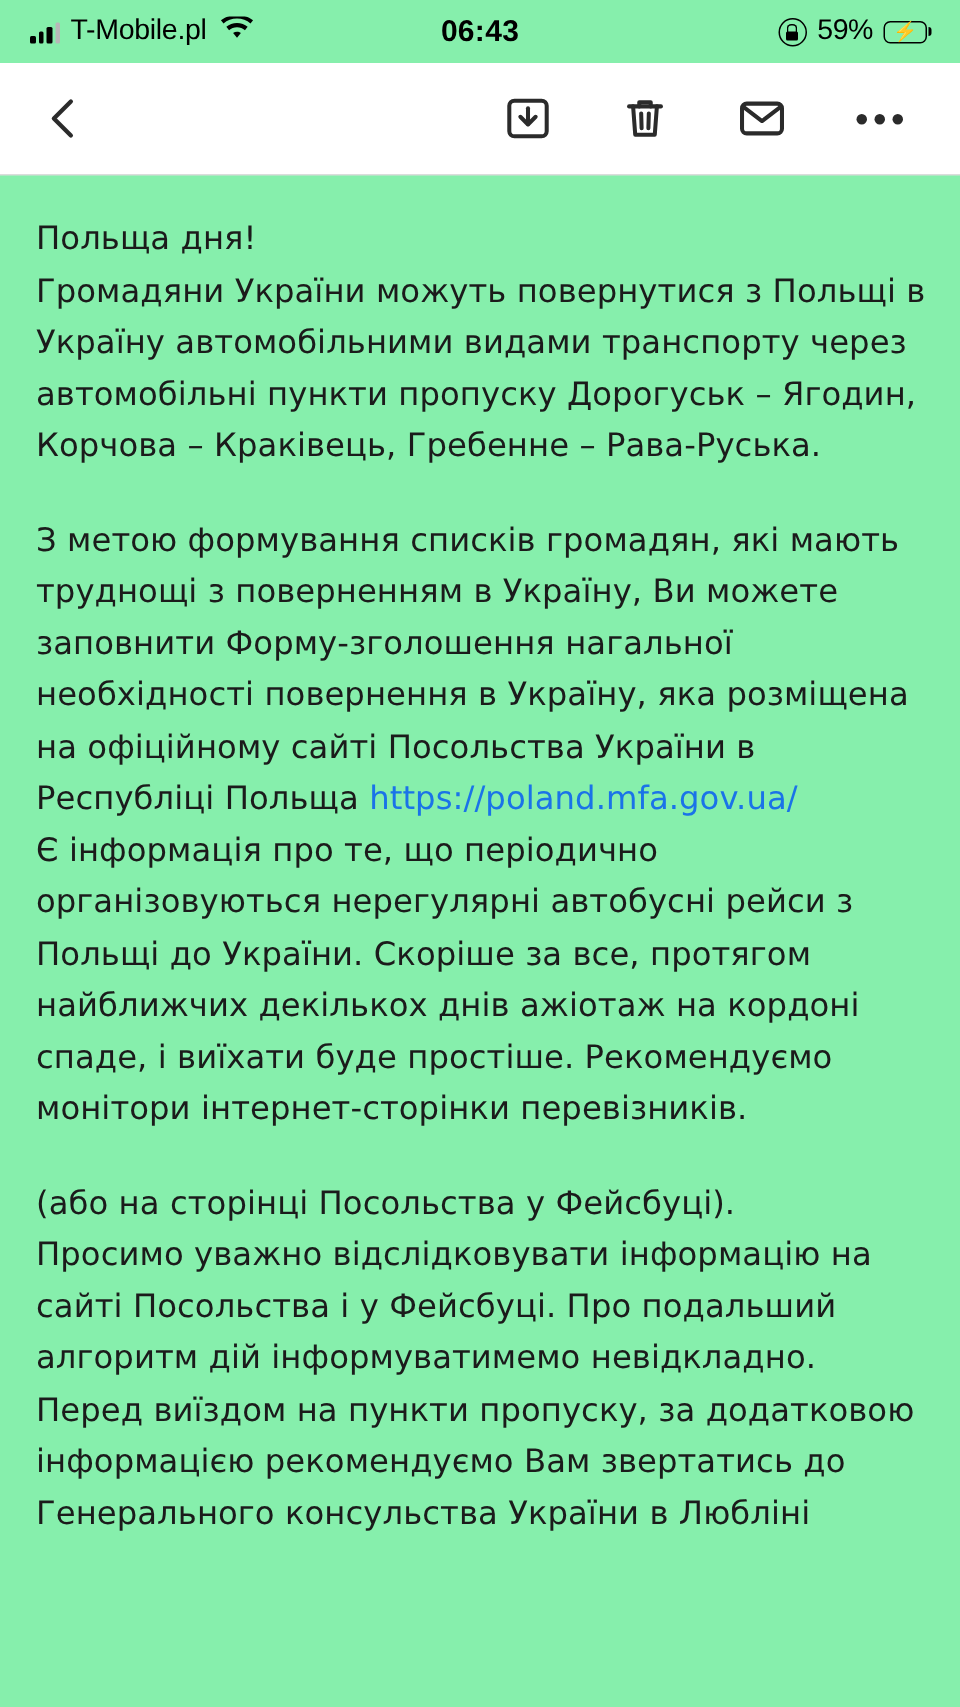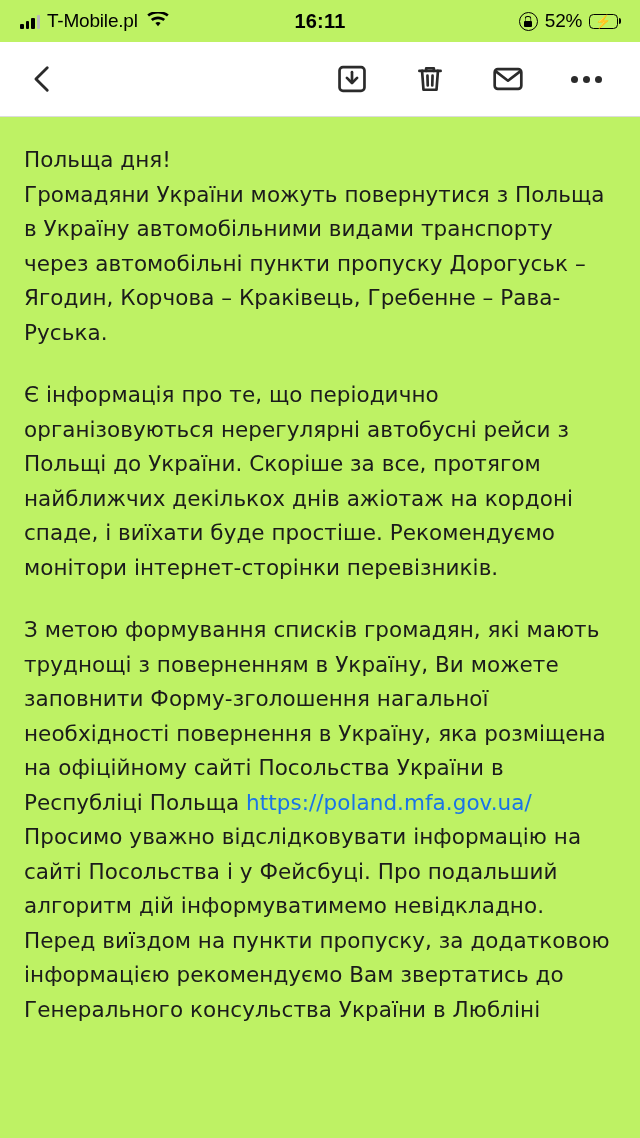--- a/index.html
+++ b/index.html
@@ -9,21 +9,21 @@
     width: 640px;
     height: 1138px;
     background: #ffffff;
     font-family: "Liberation Sans", sans-serif;
     -webkit-font-smoothing: antialiased;
   }
   .phone {
     position: relative;
     width: 640px;
     height: 1138px;
-    background: #bef264;
+    background: #86efac;
     overflow: hidden;
   }
 
   
   .status-bar {
     height: 42px;
     display: flex;
     align-items: center;
     padding: 0 22px 0 20px;
     font-size: 20px;
@@ -211,24 +211,24 @@
       </span>
       <span class="carrier">T-Mobile.pl</span>
       <span class="wifi">
         <svg width="22" height="16" viewBox="0 0 22 16">
           <path d="M11 14.2l2.6-3.2c-1.5-1.2-3.7-1.2-5.2 0L11 14.2z" fill="#000"></path>
           <path d="M11 7.2c2 0 3.9.7 5.3 1.9l1.8-2.2C16.2 5.3 13.7 4.4 11 4.4S5.8 5.3 3.9 6.9l1.8 2.2C7.1 7.9 9 7.2 11 7.2z" fill="#000"></path>
           <path d="M11 1.4c3.4 0 6.6 1.2 9 3.2l1.7-2.1C18.8 0.2 15 -1 11 -1S3.2 0.2 0.3 2.5L2 4.6C4.4 2.6 7.6 1.4 11 1.4z" fill="#000"></path>
         </svg>
       </span>
     </div>
-    <div class="status-center">16:11</div>
+    <div class="status-center">06:43</div>
     <div class="status-right">
       <span class="lock-icon"></span>
-      <span class="battery-pct">52%</span>
+      <span class="battery-pct">59%</span>
       <span class="battery">
         <span class="battery-fill"></span>
         <span class="bolt">⚡</span>
       </span>
     </div>
   </div>
 
   <div class="toolbar">
     <button class="tb-btn tb-back" aria-label="back">
       <svg class="tb-icon" viewBox="0 0 24 24" fill="none" stroke="#2b2b2b" stroke-width="2" stroke-linecap="round" stroke-linejoin="round">
@@ -268,26 +268,27 @@
       </button>
     </div>
   </div>
 
   <div class="divider"></div>
 
   <div class="body">
 
     <p class="para tight">Польща дня!</p>
 
-    <p class="para">Громадяни України можуть повернутися з Польща в Україну автомобільними видами транспорту через автомобільні пункти пропуску Дорогуськ – Ягодин, Корчова – Краківець, Гребенне – Рава-Руська.</p>
+    <p class="para">Громадяни України можуть повернутися з Польщі в Україну автомобільними видами транспорту через автомобільні пункти пропуску Дорогуськ – Ягодин, Корчова – Краківець, Гребенне – Рава-Руська.</p>
+
+    <p class="para tight"><span>З метою формування списків громадян, які мають труднощі з поверненням в Україну, Ви  можете заповнити Форму-зголошення нагальної необхідності повернення в Україну, яка розміщена на офіційному сайті Посольства України в Республіці Польща  </span><a class="link" href="#">https://poland.mfa.gov.ua/</a></p>
 
     <p class="para">Є інформація про те, що періодично організовуються нерегулярні автобусні рейси з Польщі до України. Скоріше за все, протягом  найближчих декількох днів ажіотаж на кордоні спаде, і виїхати буде простіше. Рекомендуємо монітори інтернет-сторінки перевізників.</p>
 
-    <p class="para tight"><span>З метою формування списків громадян, які мають труднощі з поверненням в Україну, Ви  можете заповнити Форму-зголошення нагальної необхідності повернення в Україну, яка розміщена на офіційному сайті Посольства України в Республіці Польща  </span><a class="link" href="#">https://poland.mfa.gov.ua/</a></p>
-
+    <p class="para tight">(або на сторінці Посольства у Фейсбуці).</p>
 
     <p class="para tight">Просимо уважно відслідковувати інформацію на сайті Посольства і у Фейсбуці. Про подальший алгоритм дій інформуватимемо невідкладно.</p>
 
 
     <p class="para"><span>Перед виїздом на пункти пропуску, за додатковою інформацією рекомендуємо Вам звертатись до Генерального консульства України в Любліні </span></p>
 
   </div>
 
 </div>
 

